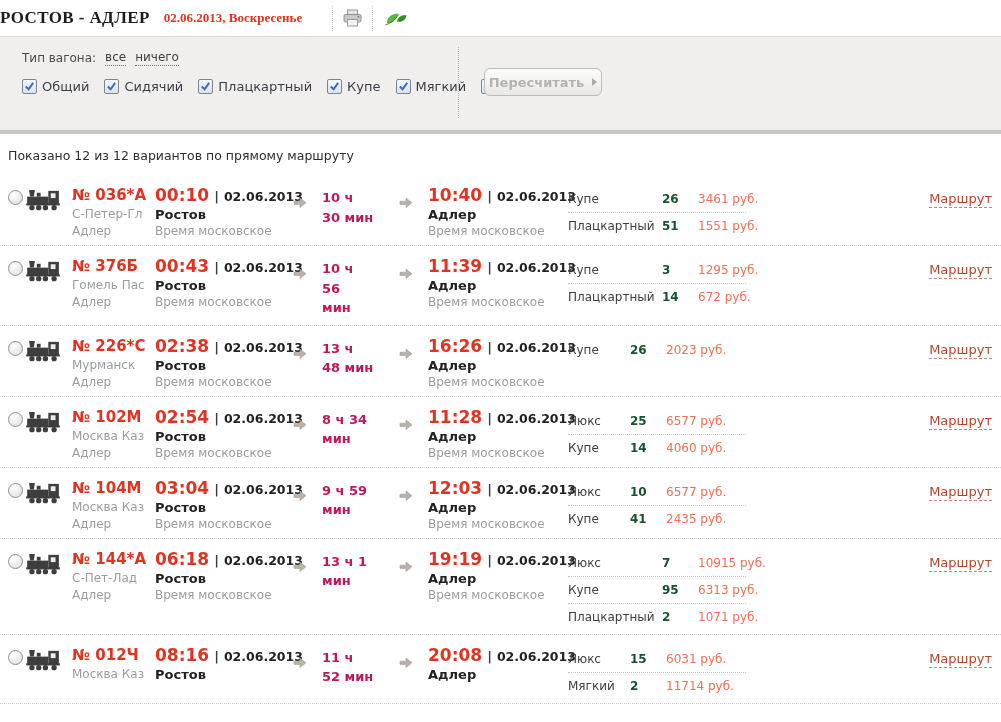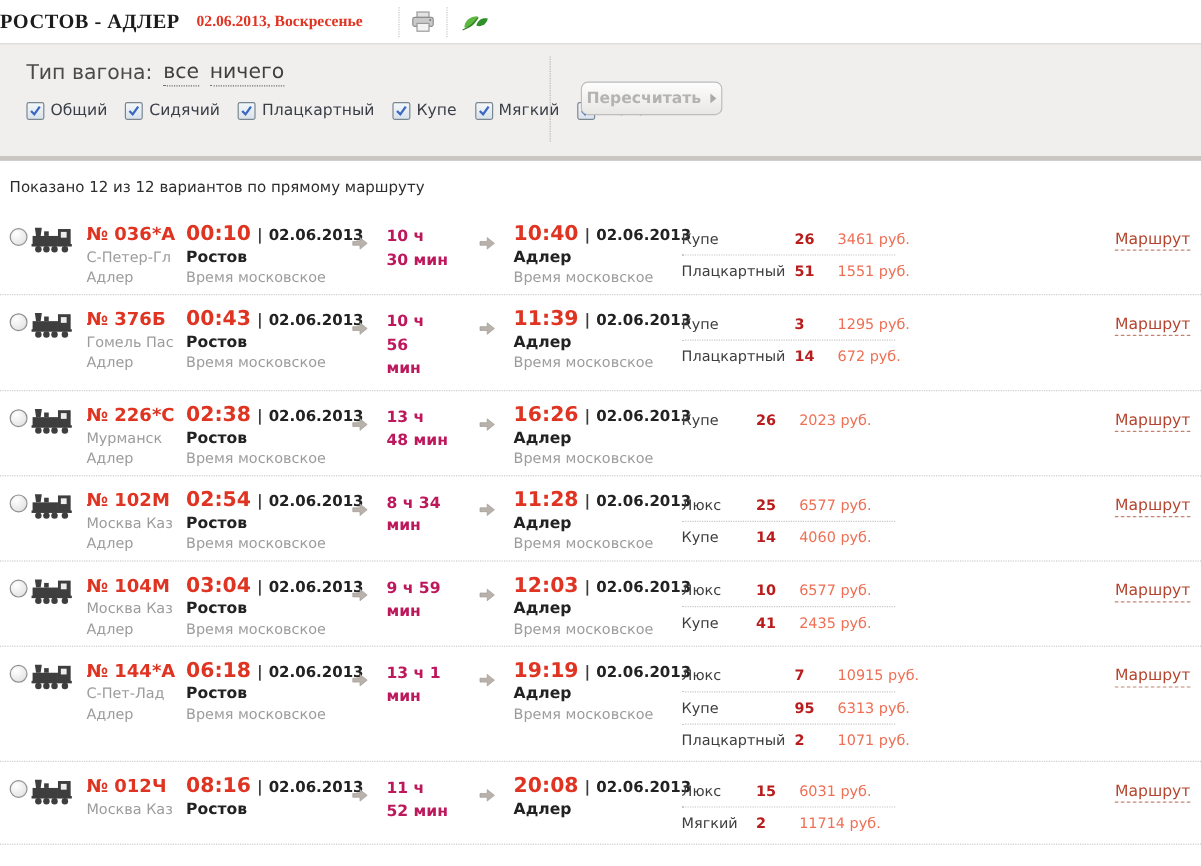--- a/index.html
+++ b/index.html
@@ -11,21 +11,21 @@
   .titlebar h1{margin:0;font-size:17px;letter-spacing:.4px;color:#1c1c1c;font-weight:bold;}
   .hdr-date{margin-left:14px;font-size:13px;font-weight:bold;color:#e03422;}
   .vsep{height:25px;border-left:1px dotted #c6c6c6;}
   .vsep.first{margin-left:30px;margin-right:9px;}
   .vsep.second{margin-left:9px;margin-right:10px;}
   .icon-btn{display:inline-flex;align-items:center;cursor:pointer;}
 
   
   .filter-panel{position:relative;height:80px;background:#f1efee;border-top:1px solid #dbd8d6;
                 border-bottom:4px solid #c9c5c1;padding:13px 0 0 22px;box-sizing:content-box;}
-  .filter-line1{font-size:17px;color:#4a4a4a;display:flex;align-items:center;gap:9px;}
+  .filter-line1{font-size:12px;color:#4a4a4a;display:flex;align-items:center;gap:9px;}
   .dotted-link{color:#3f3f3f;border-bottom:1px dotted #6e6e6e;cursor:pointer;padding-bottom:1px;}
   .filter-line2{margin-top:13px;display:flex;align-items:center;gap:15px;}
   .cb{display:inline-flex;align-items:center;gap:5px;cursor:pointer;font-size:13px;color:#3a3f47;}
   .cbbox{width:13px;height:13px;border:1px solid #7a868f;background:linear-gradient(#f3f7fa,#d9e3ec);
          display:inline-flex;align-items:center;justify-content:center;border-radius:2px;}
   .panel-divider{position:absolute;left:458px;top:10px;bottom:12px;border-left:1px dotted #b7b4b1;}
   .recalc{position:absolute;left:484px;top:31px;width:118px;height:28px;border:1px solid #bdbdbd;
           border-radius:6px;background:linear-gradient(#fdfdfd,#e9e7e4);color:#b3b3b3;
           font-weight:bold;font-size:13px;font-family:inherit;display:flex;align-items:center;
           justify-content:center;gap:8px;cursor:default;}
@@ -60,21 +60,21 @@
   .pipe{margin:0 5px;color:#3e3e3e;font-weight:bold;font-size:13px;}
   .tdate{font-size:12.5px;font-weight:bold;color:#222;}
   .station{font-size:13px;font-weight:bold;color:#222;margin-top:2px;}
   .tz{font-size:12px;color:#9c9c9c;margin-top:2px;}
   .col-arrow{width:29px;padding-top:9px;}
   .col-dur{width:77px;font-size:13px;font-weight:bold;color:#be185d;line-height:1.5;padding-top:3px;}
   .col-places{width:235px;padding-top:4px;}
   .place-row{display:flex;align-items:baseline;font-size:12px;padding:3px 0;}
   .place-class{width:62px;color:#3d3d3d;}
   .places.wide .place-class{width:94px;}
-  .place-count{width:36px;font-weight:bold;color:#b91c1c;}
+  .place-count{width:36px;font-weight:bold;color:#14532d;}
   .place-price{color:#ee6f54;white-space:nowrap;}
   .place-sep{width:178px;border-top:1px dotted #c9c6c3;margin:3px 0;}
   .col-route{margin-left:auto;padding:3px 9px 0 0;}
   .route{color:#b5442e;font-size:13px;text-decoration:none;border-bottom:1px dashed #c08577;
          padding-bottom:1px;cursor:pointer;white-space:nowrap;}
 </style>
 </head>
 <body>
 
 <div class="page">

